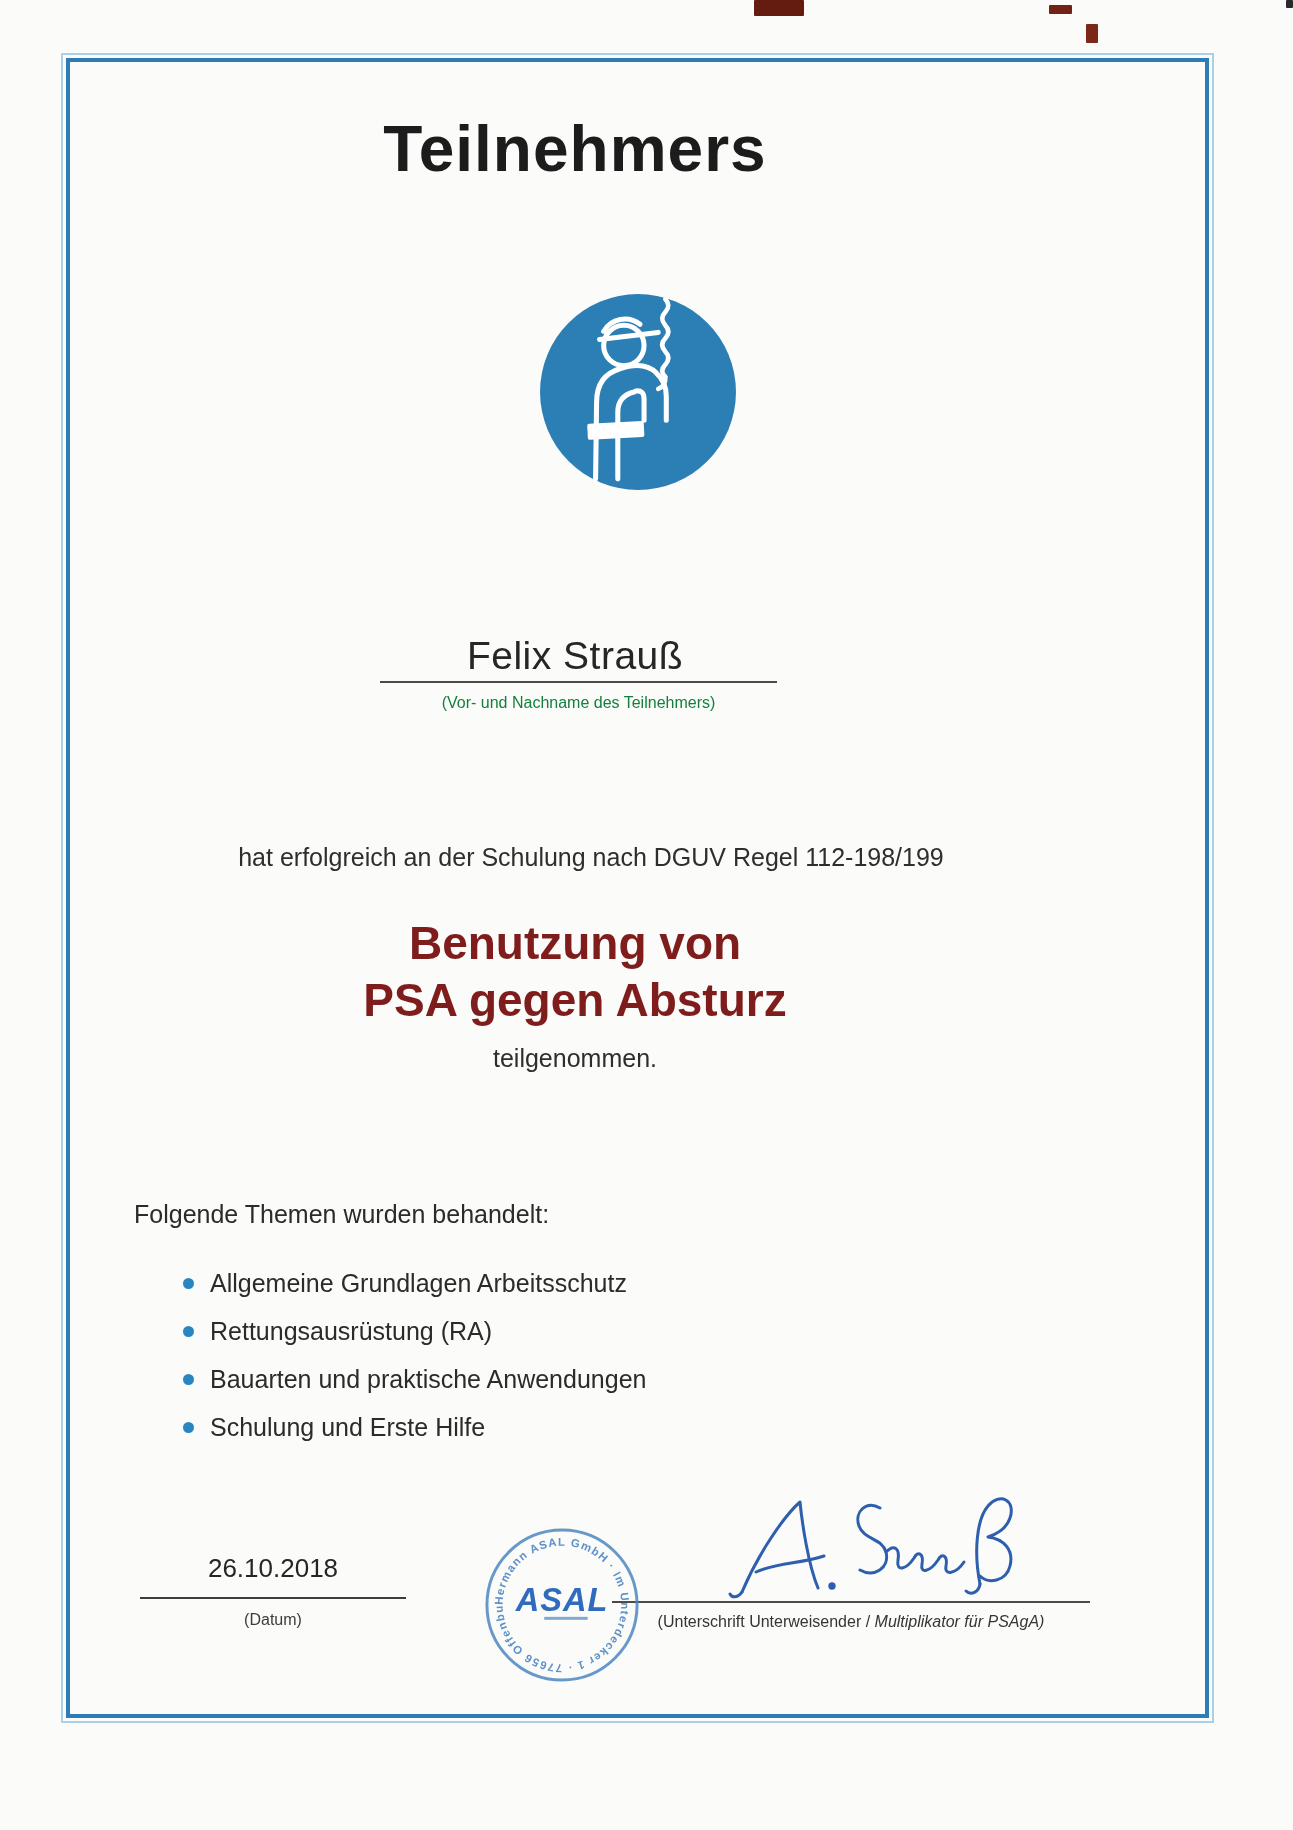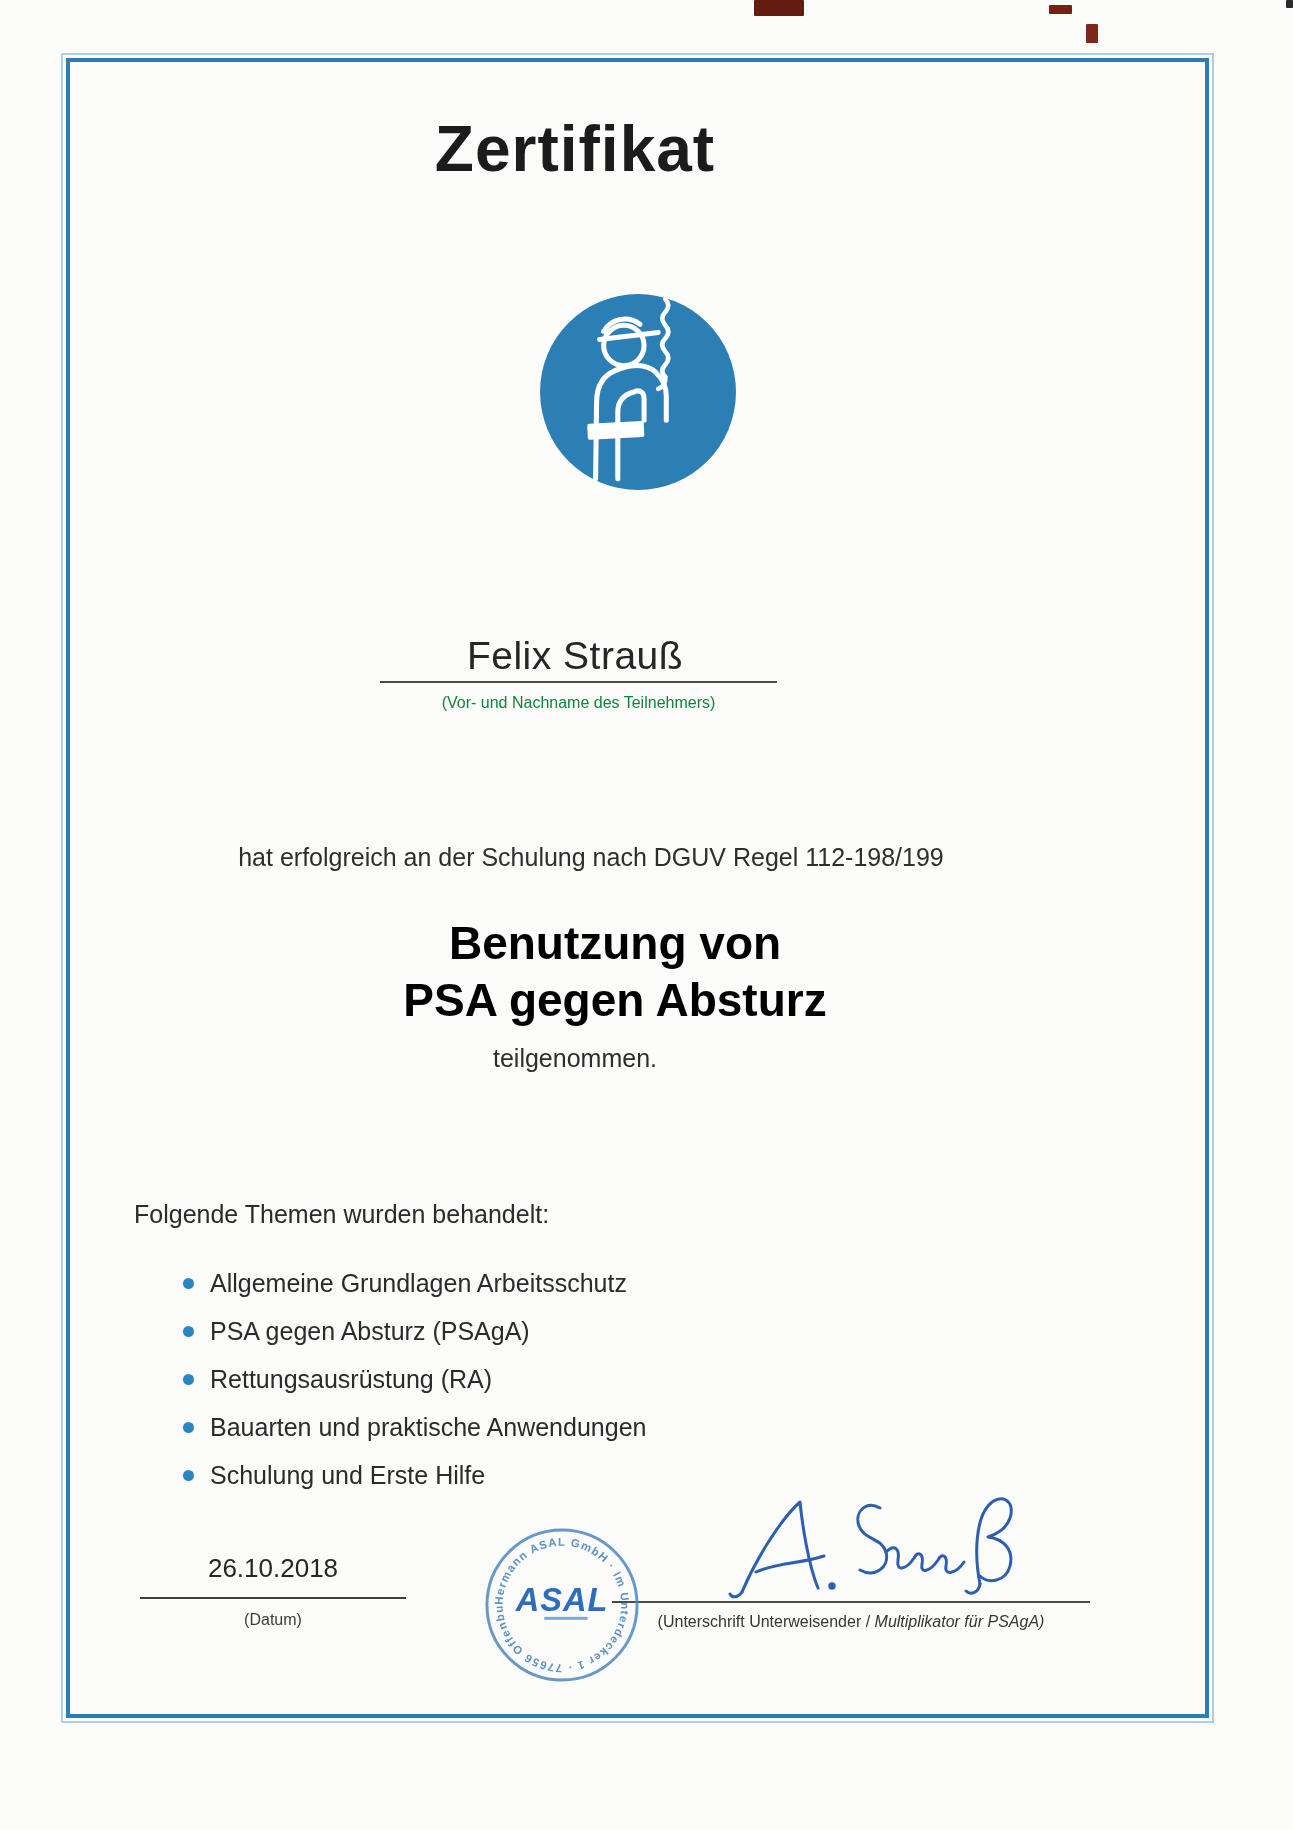--- a/index.html
+++ b/index.html
@@ -31,21 +31,21 @@
 
   .pictogram{position:absolute;left:537px;top:291px;width:202px;height:202px;}
 
   .name{top:634px;font-size:39px;color:#262626;letter-spacing:0.5px;}
   .name-line{position:absolute;left:380px;top:681px;width:397px;height:2px;background:#4a4a4a;}
   .name-caption{position:absolute;left:355px;top:694px;width:447px;text-align:center;
     font-size:16px;color:#15803d;}
 
   .intro{top:843px;font-size:25px;color:#2e2e2e;padding-left:16px;}
 
-  .course{top:915px;font-size:46px;font-weight:bold;color:#000000;line-height:57px;padding-left:40px;}
+  .course{top:915px;font-size:46px;font-weight:bold;color:#7f1d1d;line-height:57px;}
 
   .outro{top:1044px;font-size:25px;color:#2e2e2e;}
 
   .topics-label{position:absolute;left:134px;top:1200px;font-size:25px;color:#2b2b2b;}
 
   .topics{position:absolute;left:183px;top:1269px;list-style:none;margin:0;padding:0;}
   .topics li{display:flex;align-items:flex-start;margin-bottom:20px;font-size:25px;
     line-height:28px;color:#2b2b2b;}
   .topics .dot{flex:0 0 auto;width:11px;height:11px;border-radius:50%;
     background:#2b85c0;margin:9px 16px 0 0;}
@@ -67,21 +67,21 @@
 </head>
 <body>
 
 <div class="artifact a1"></div>
 <div class="artifact a2"></div>
 <div class="artifact a3"></div>
 <div class="artifact a4"></div>
 
 <div class="frame"></div>
 
-<div class="center-col title">Zertifikat</div>
+<div class="center-col title">Teilnehmers</div>
 
 <div class="pictogram">
   <svg viewBox="0 0 200 200" width="202" height="202">
     <circle cx="100" cy="100" r="97" fill="#2b7fb5"></circle>
     <g stroke="#ffffff" stroke-width="5" fill="none" stroke-linecap="round" stroke-linejoin="round">
 
       <circle cx="86" cy="54" r="20"></circle>
       <path d="M 62,48 L 120,41"></path>
       <path d="M 66,40 A 24 24 0 0 1 102,33"></path>
 
@@ -109,24 +109,20 @@
   <div>PSA gegen Absturz</div>
 </div>
 
 <div class="center-col outro">teilgenommen.</div>
 
 <div class="topics-label">Folgende Themen wurden behandelt:</div>
 <ul class="topics">
   <li>
     <span class="dot"></span>
     <span>Allgemeine Grundlagen Arbeitsschutz</span>
-  </li>
-  <li>
-    <span class="dot"></span>
-    <span>PSA gegen Absturz (PSAgA)</span>
   </li>
   <li>
     <span class="dot"></span>
     <span>Rettungsausrüstung (RA)</span>
   </li>
   <li>
     <span class="dot"></span>
     <span>Bauarten und praktische Anwendungen</span>
   </li>
   <li>

